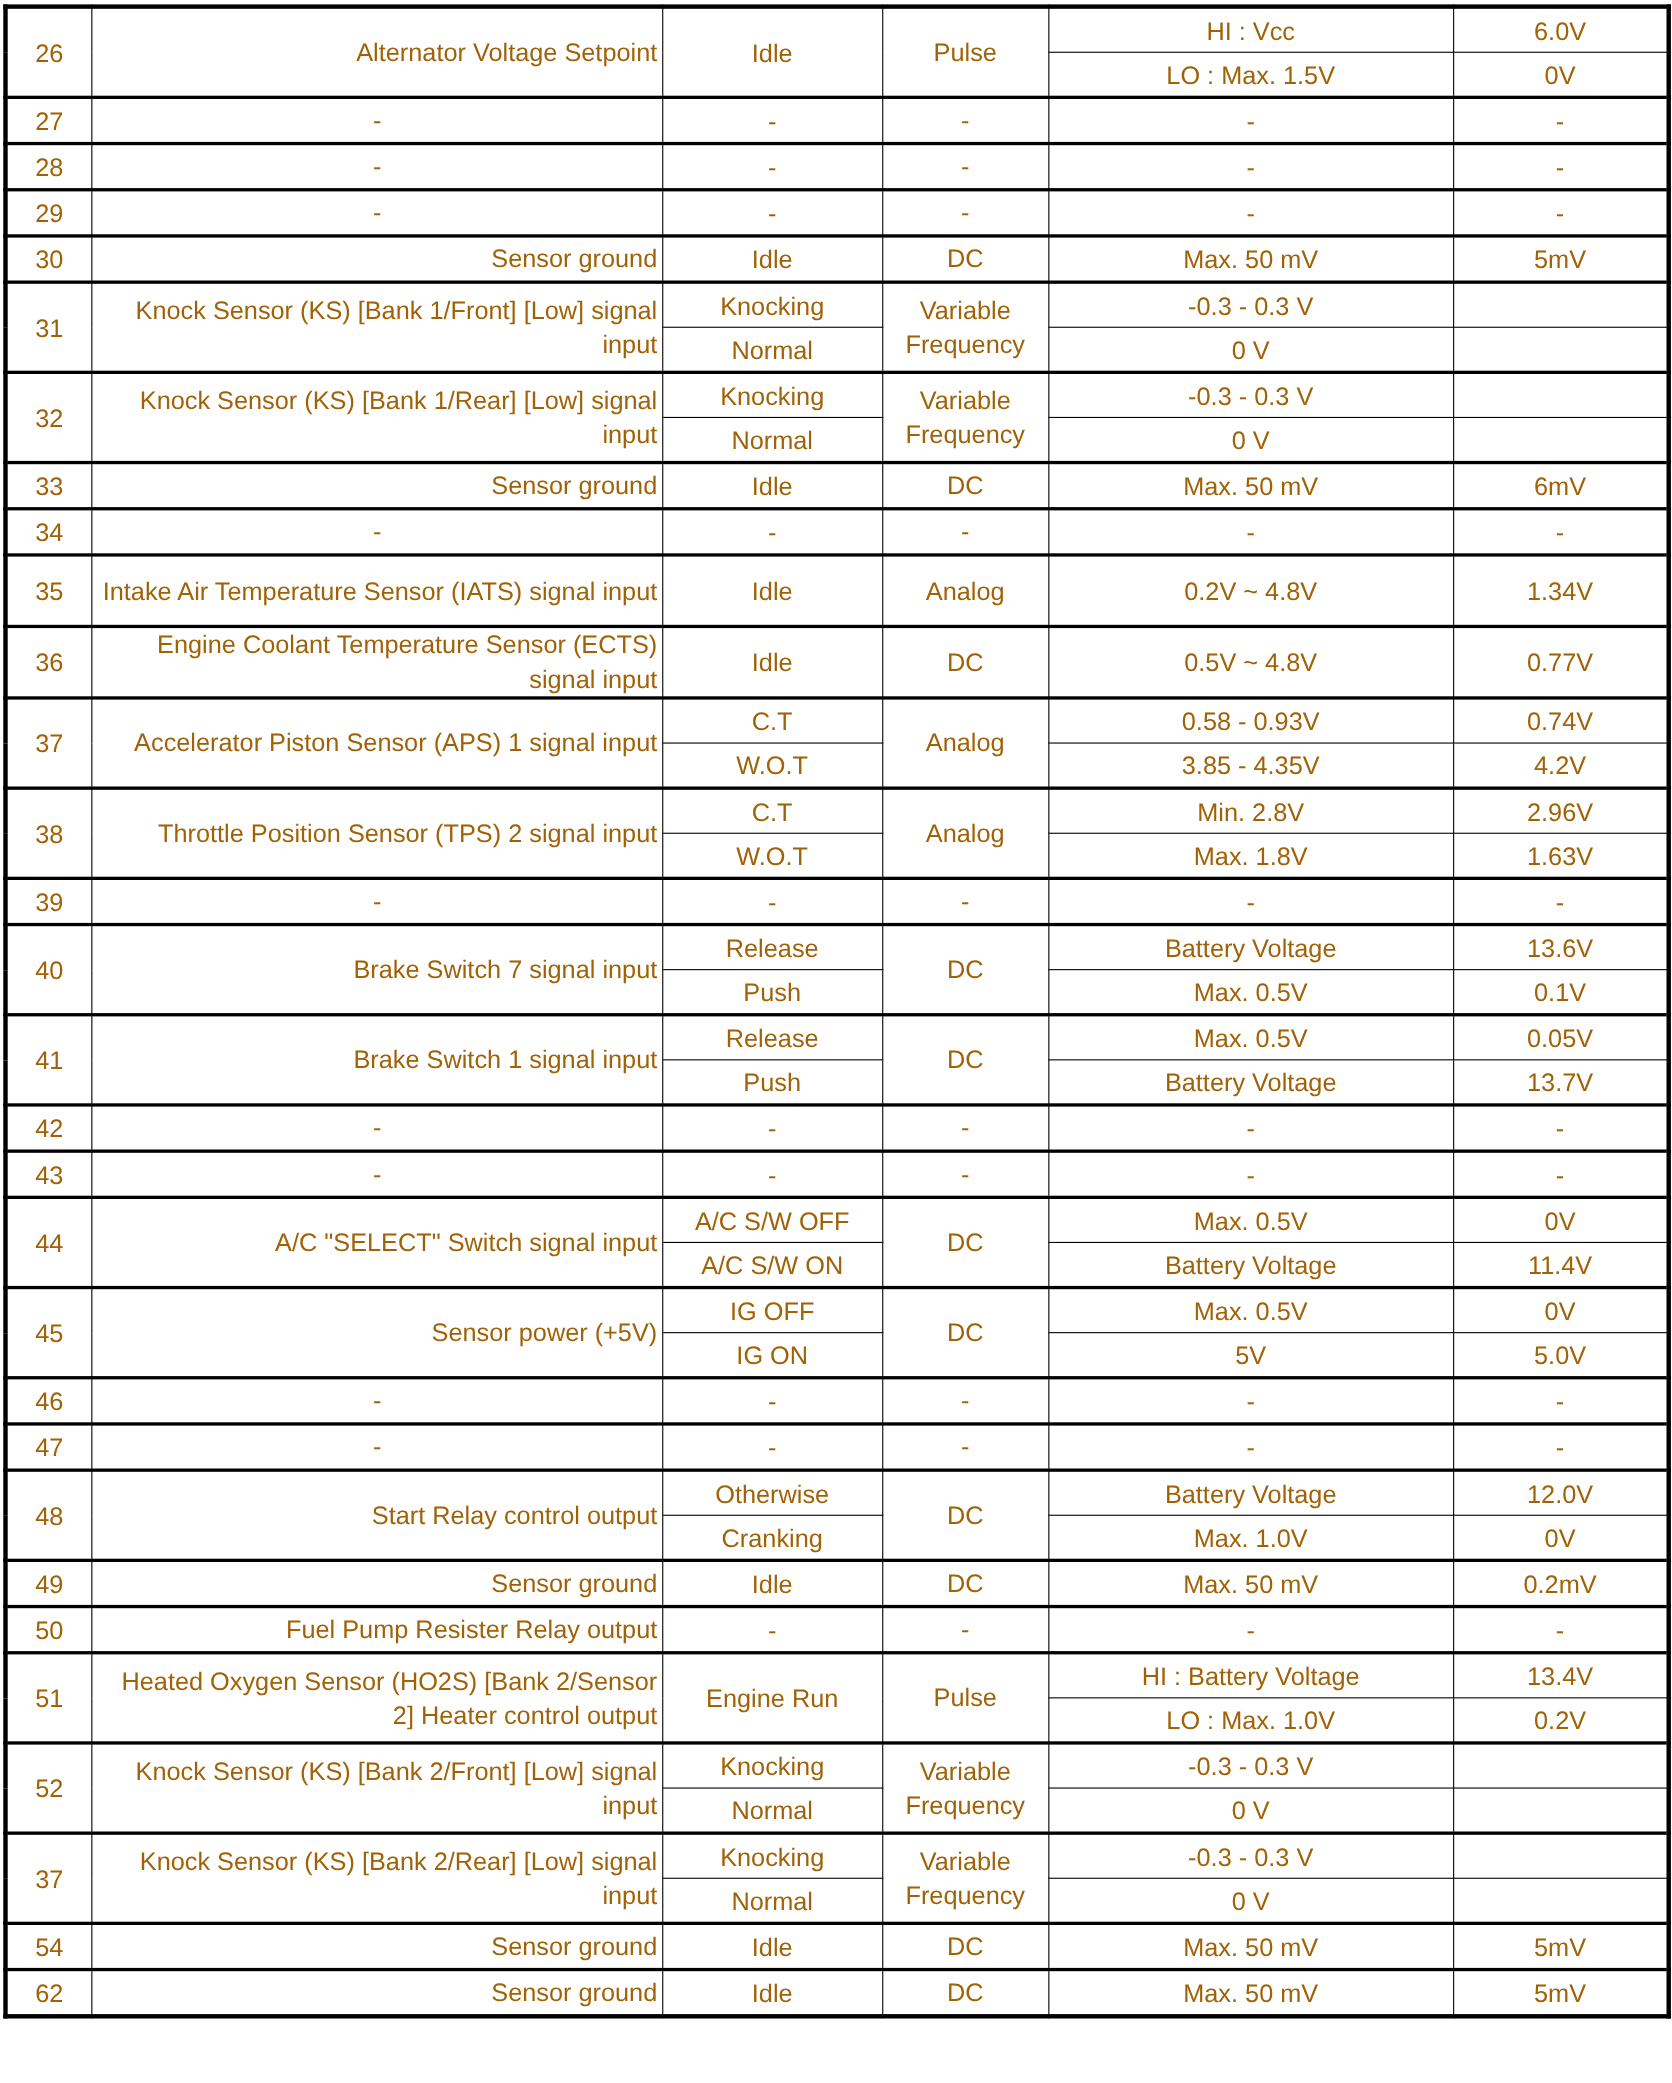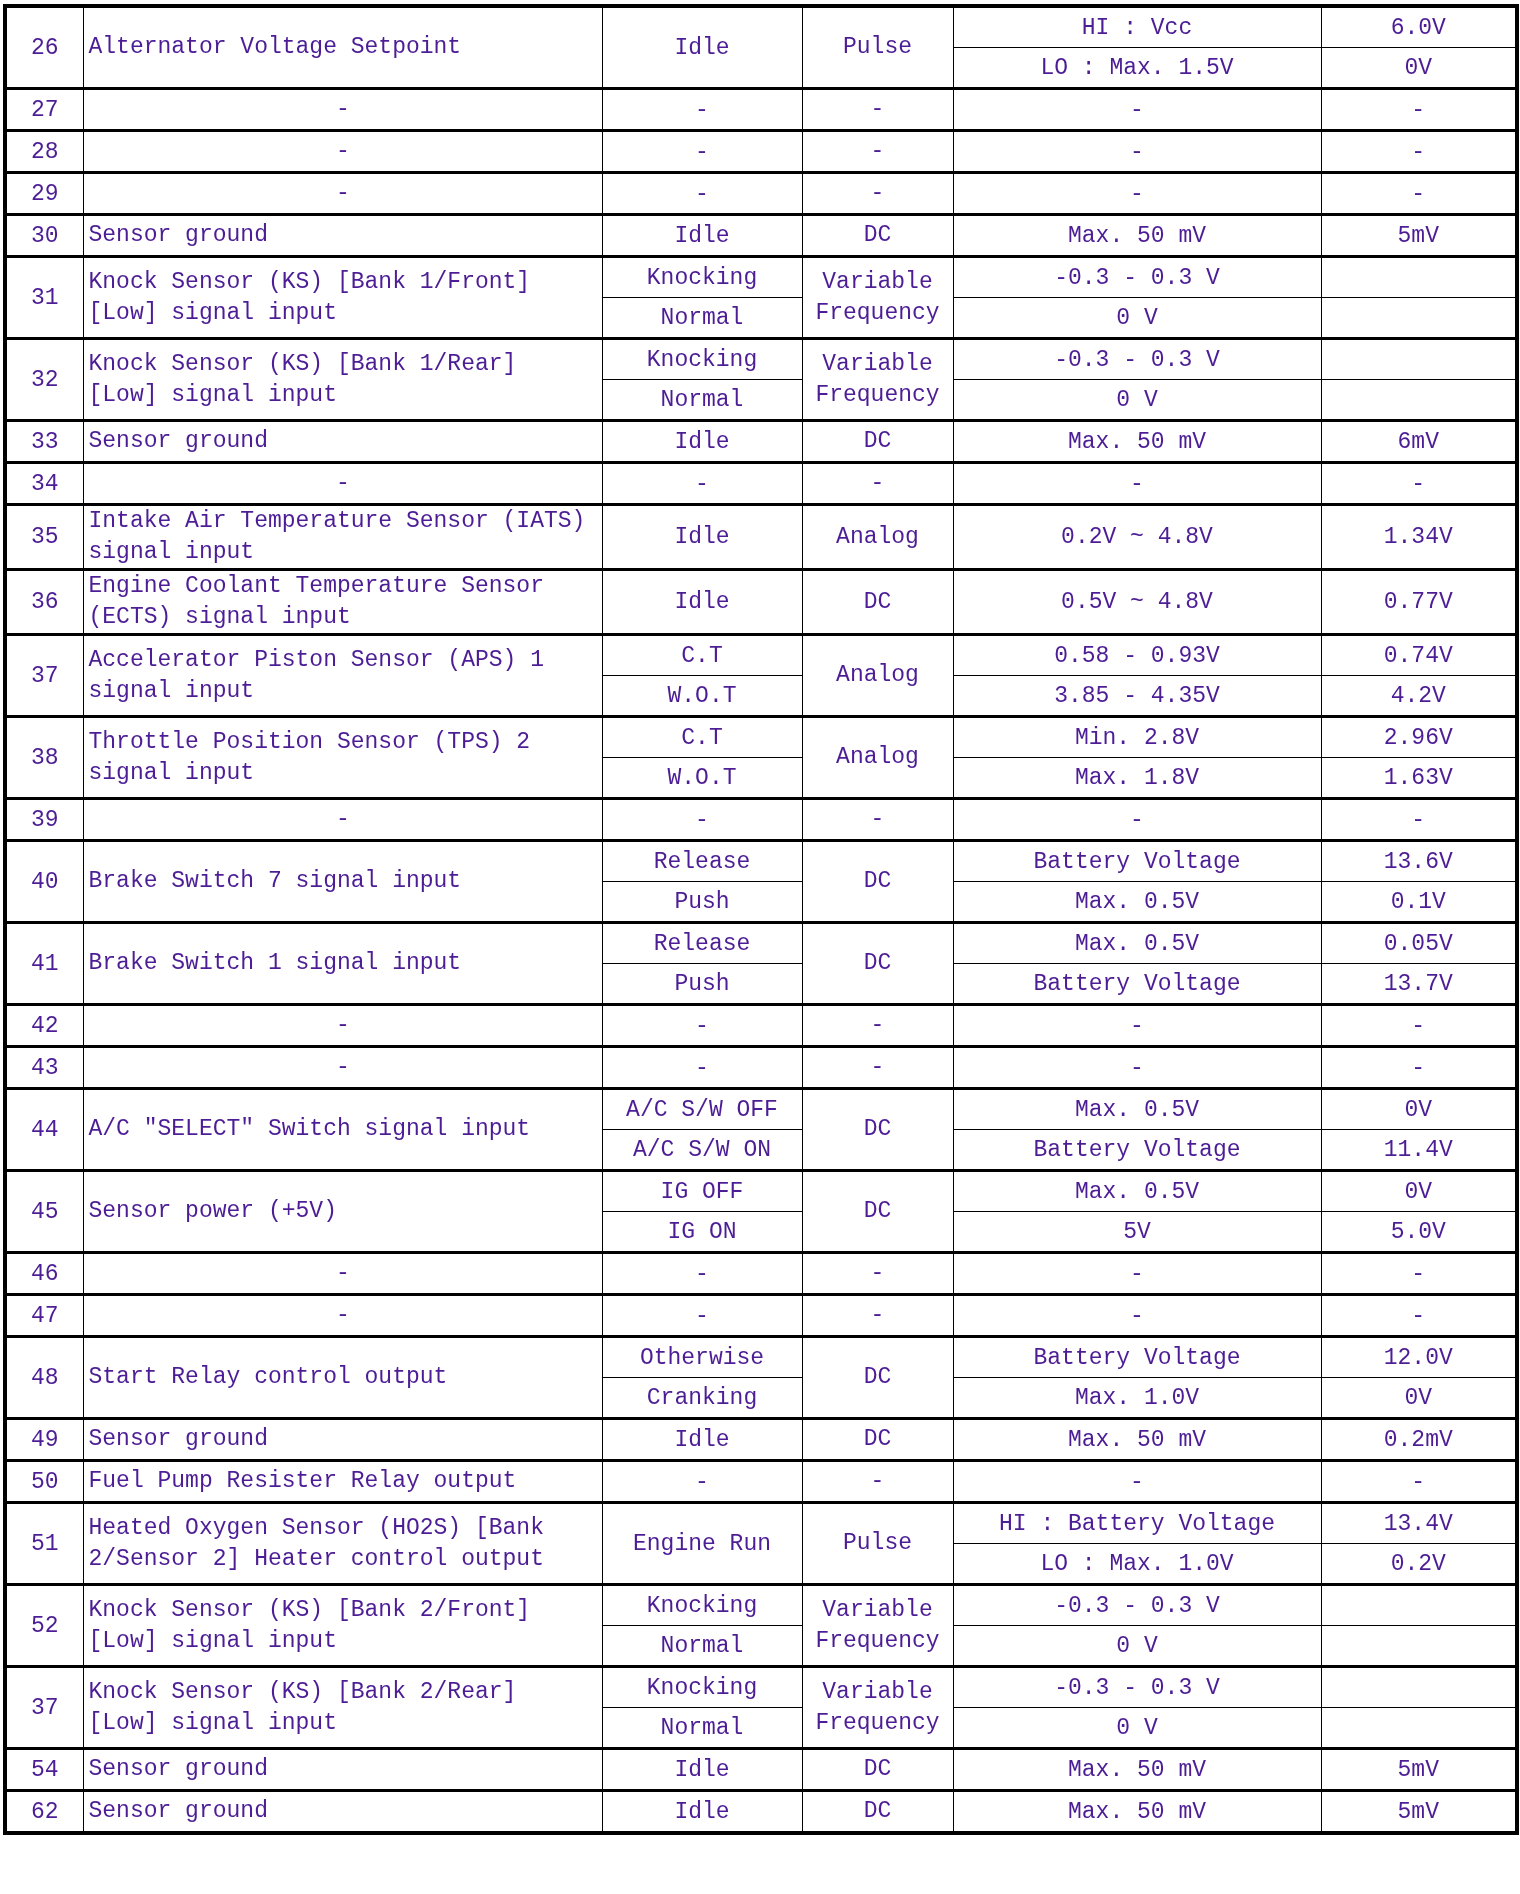--- a/index.html
+++ b/index.html
@@ -2,36 +2,36 @@
 <html><head>
 <meta charset="utf-8">
 <style>
   html, body { margin: 0; padding: 0; background: #ffffff; }
   body { width: 1520px; height: 1894px; position: relative; overflow: hidden; }
   .wrap { position: absolute; left: 3px; top: 4px; width: 1512px; }
   table.pins {
     border-collapse: collapse;
     width: 1512px;
     table-layout: fixed;
-    font-family: Liberation Mono, monospace;
+    font-family: Liberation Sans, sans-serif;
     font-size: 23px;
-    color: #4c1d95;
+    color: #a16207;
     border: 4px solid #000;
   }
   table.pins td {
     border: 1.5px solid #000;
     height: 39px;
     padding: 0 4px;
     text-align: center;
     vertical-align: middle;
     line-height: 30px;
     white-space: nowrap;
   }
   table.pins td.pin { font-size: 23px; }
-  table.pins td.desc { text-align: left; padding-left: 5px; white-space: normal; line-height: 31px; }
+  table.pins td.desc { text-align: right; padding-left: 5px; white-space: normal; line-height: 31px; }
   table.pins td.desc.dash { text-align: center; }
   table.pins td.type { white-space: normal; line-height: 31px; }
   tbody.group { border-top: 3px solid #000; }
   tbody.group:first-child { border-top: none; }
 </style>
 </head>
 <body>
 
 <div class="wrap">
   <table class="pins" id="pins">

